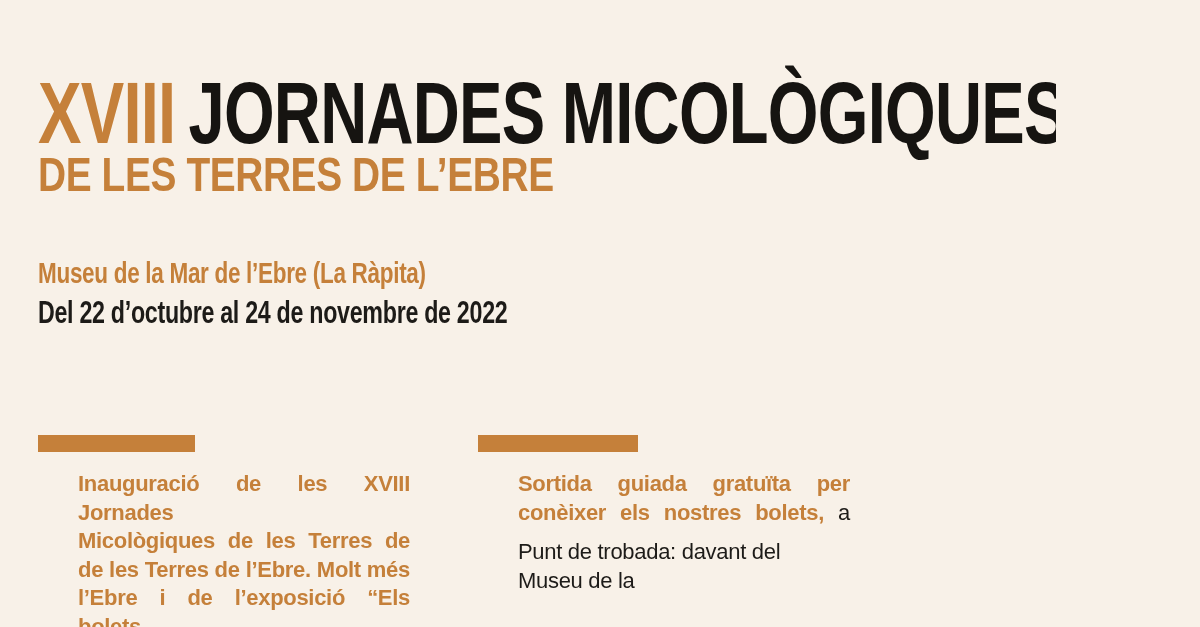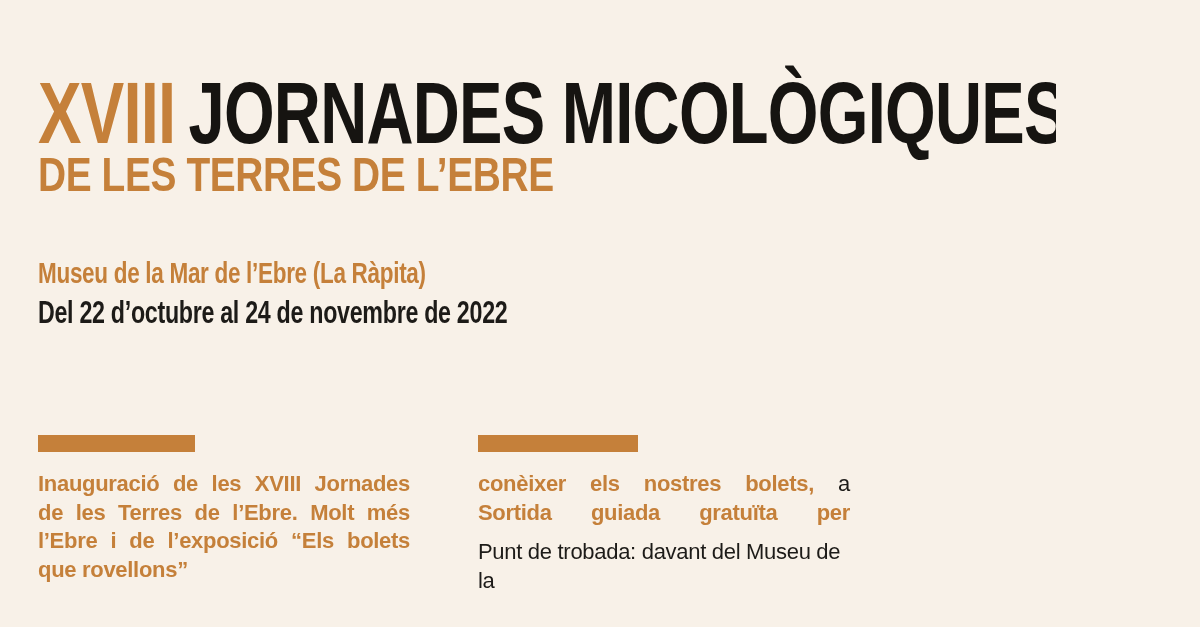--- a/index.html
+++ b/index.html
@@ -89,21 +89,21 @@
     top: 470px;
     width: 372px;
     font-size: 22px;
     line-height: 28.5px;
     letter-spacing: -0.3px;
   }
   .column-left  { left: 38px; }
   .column-right { left: 478px; }
   .para + .para { margin-top: 11px; }
 
-  .line { text-align: left; }
+  .line { text-align: left; margin-left: 40px; }
   .line.just {
     text-align: justify;
     text-align-last: justify;
   }
   .seg.accent { color: var(--accent); font-weight: 700; }
   .seg.plain  { color: var(--ink);   font-weight: 400; }
 </style>
 </head>
 <body>
 
@@ -118,29 +118,30 @@
   <div class="abs venue-line">Museu de la Mar de l’Ebre (La Ràpita)</div>
 
   <div class="abs dates-line">Del 22 d’octubre al 24 de novembre de 2022</div>
 
   <div class="abs rule rule-left"></div>
   <div class="abs rule rule-right"></div>
 
   <div class="abs column column-left">
     <div class="para">
         <div class="line just"><span class="seg accent">Inauguració de les XVIII Jornades</span></div>
+        <div class="line just"><span class="seg accent">Micològiques de les Terres de</span></div>
         <div class="line just"><span class="seg accent">de les Terres de l’Ebre. Molt més</span></div>
         <div class="line just"><span class="seg accent">l’Ebre i de l’exposició “Els bolets</span></div>
         <div class="line"><span class="seg accent">que rovellons”</span></div>
       </div>
   </div>
 
   <div class="abs column column-right">
     <div class="para">
+        <div class="line just"><span class="seg accent">Sortida guiada gratuïta per</span></div>
         <div class="line just"><span class="seg accent">conèixer els nostres bolets,</span><span class="seg plain"> a</span></div>
-        <div class="line just"><span class="seg accent">Sortida guiada gratuïta per</span></div>
       </div>
     <div class="para">
         <div class="line"><span class="seg plain">Punt de trobada: davant del Museu de la</span></div>
       </div>
   </div>
 
 </div>
 
 </body></html>

